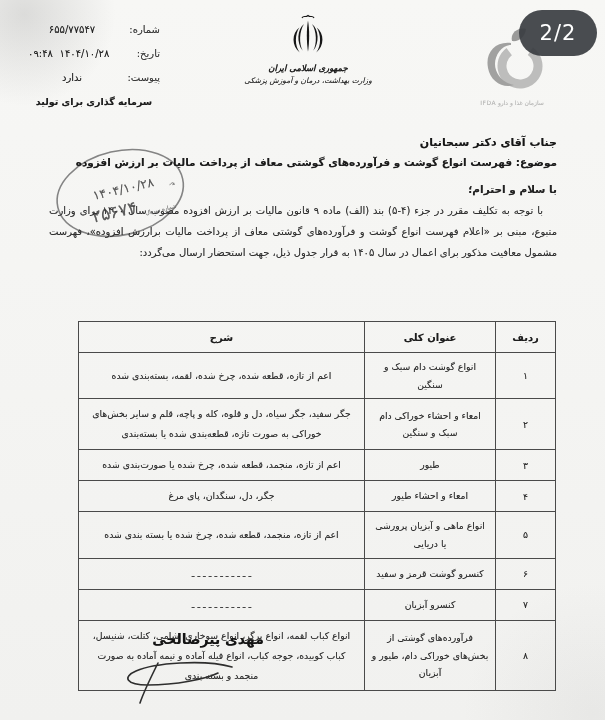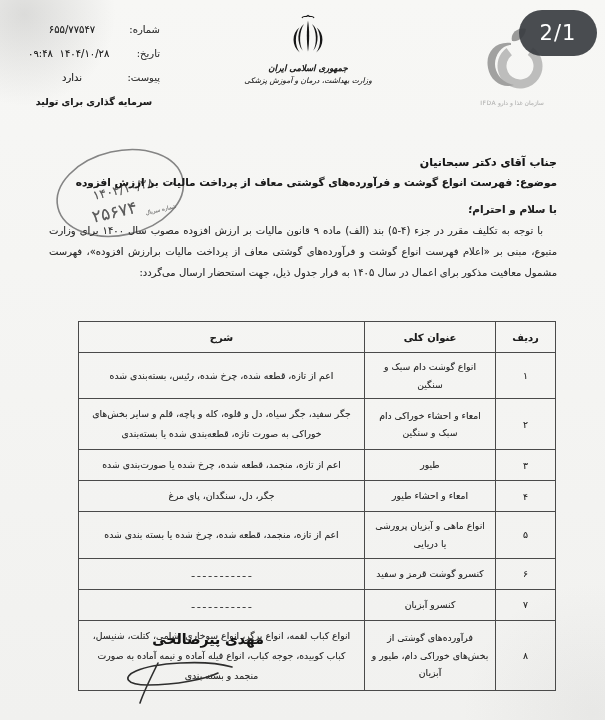--- a/index.html
+++ b/index.html
@@ -43,21 +43,21 @@
     border-radius:23px;background:rgba(58,61,65,.92);
     display:flex;align-items:center;justify-content:center;
     color:#fff;font-size:21px;letter-spacing:1px;direction:ltr;
     text-shadow:none;
   }
 
   
   .stamp{position:absolute;left:50px;top:140px;width:140px;height:106px;opacity:.9;}
 
   
-  .content{position:absolute;right:48px;top:156px;width:508px;text-align:right;margin-left:28px;}
+  .content{position:absolute;right:48px;top:136px;width:508px;text-align:right;margin-left:28px;}
   .r1{font-weight:bold;font-size:11px;color:#161616;margin-bottom:7px;}
   .r2{font-weight:bold;font-size:11px;color:#161616;margin-bottom:16px;}
   .subject{font-weight:bold;font-size:10.5px;color:#1b1b1b;margin-bottom:15px;}
   .salutation{font-size:10.5px;font-weight:700;color:#222;margin-bottom:5px;}
   .body-par{font-size:10px;line-height:2.1;text-align:justify;text-indent:14px;margin:0;color:#303030;}
 
   
   table.exempt{
     position:absolute;left:78px;top:321px;width:478px;
     border-collapse:collapse;direction:rtl;table-layout:fixed;
@@ -118,21 +118,21 @@
 
   <div class="watermark">
     <svg width="64" height="68" viewBox="0 0 64 68" aria-hidden="true">
       <circle cx="40" cy="40" r="18" fill="none" stroke="#8f8f8f" stroke-width="9" stroke-dasharray="90 24" transform="rotate(-55 40 40)"></circle>
       <path d="M31 17 C15 15 5 27 8 42 C10 55 23 63 34 59 C23 57 15 48 15 38 C15 29 22 19 31 19 Z" fill="#5c5c5c"></path>
       <path d="M32 15 C30 7 38 1 46 3 C45 11 39 16 32 15 Z" fill="#4f4f4f"></path>
     </svg>
     <div class="wm-caption">سازمان غذا و دارو IFDA</div>
   </div>
 
-  <div class="page-badge">2/1</div>
+  <div class="page-badge">2/2</div>
 
   <div class="stamp">
     <svg width="140" height="106" viewBox="0 0 140 106" aria-hidden="true">
       <g transform="rotate(-13 70 52)">
         <ellipse cx="70" cy="53" rx="64" ry="42" fill="none" stroke="#787878" stroke-width="1.6"></ellipse>
         <path id="stampArc" d="M125 57 A56 36 0 0 0 15 63" fill="none"></path>
         <text font-size="7" fill="#6b6b6b" direction="rtl">
           <textPath href="#stampArc" startOffset="4">ثبت دفتر مرکزی سازمان امور مالیاتی کشور</textPath>
         </text>
         <text x="74" y="54" font-size="12.5" fill="#4c4c4c" text-anchor="middle">۱۴۰۴/۱۰/۲۸</text>
@@ -159,21 +159,21 @@
       <tr>
         <th>ردیف</th>
         <th>عنوان کلی</th>
         <th>شرح</th>
       </tr>
     </thead>
     <tbody>
       <tr>
         <td>۱</td>
         <td class="title">انواع گوشت دام سبک و سنگین</td>
-        <td class="desc">اعم از تازه، قطعه شده، چرخ شده، رئیس، بسته‌بندی شده</td>
+        <td class="desc">اعم از تازه، قطعه شده، چرخ شده، لقمه، بسته‌بندی شده</td>
       </tr>
       <tr>
         <td>۲</td>
         <td class="title">امعاء و احشاء خوراکی دام سبک و سنگین</td>
         <td class="desc">جگر سفید، جگر سیاه، دل و قلوه، کله و پاچه، قلم و سایر بخش‌های خوراکی به صورت تازه، قطعه‌بندی شده یا بسته‌بندی</td>
       </tr>
       <tr>
         <td>۳</td>
         <td class="title">طیور</td>
         <td class="desc">اعم از تازه، منجمد، قطعه شده، چرخ شده یا صورت‌بندی شده</td>

